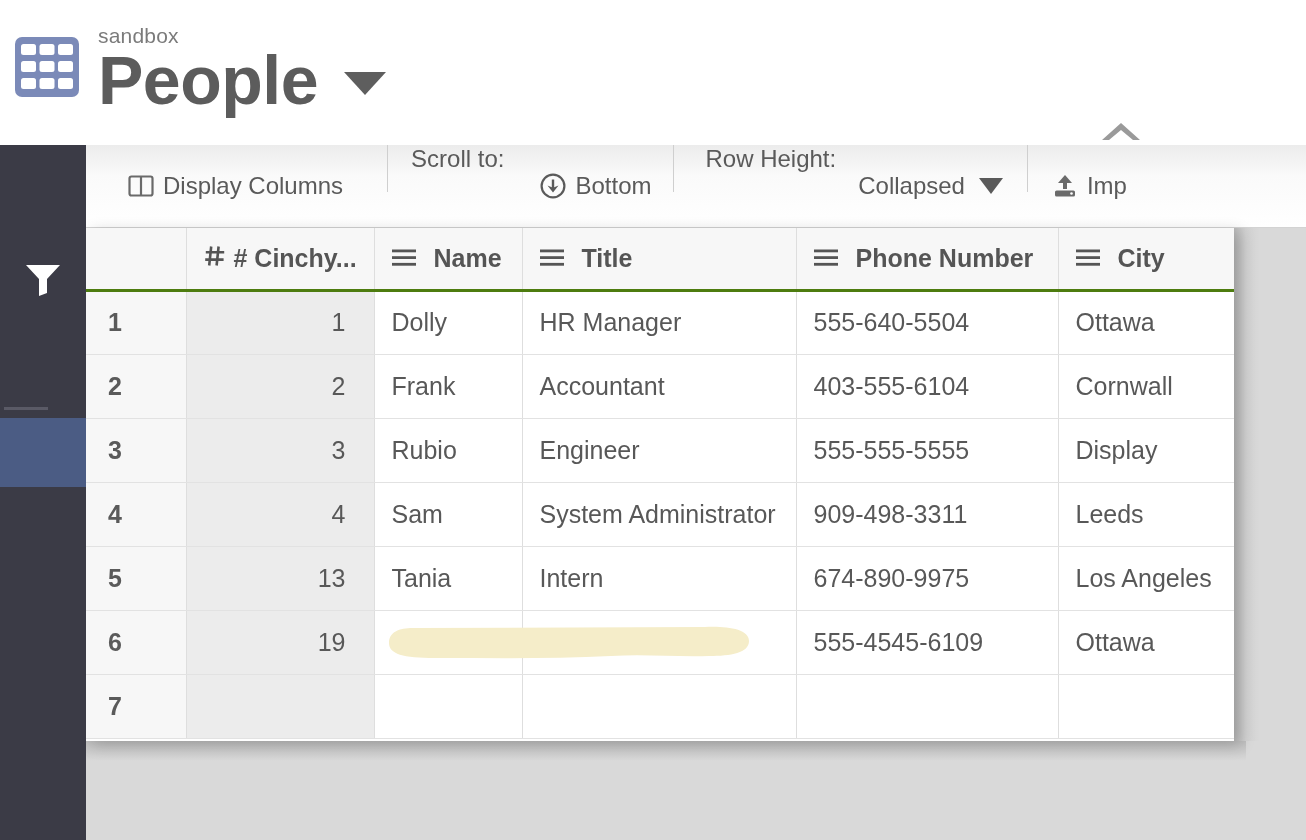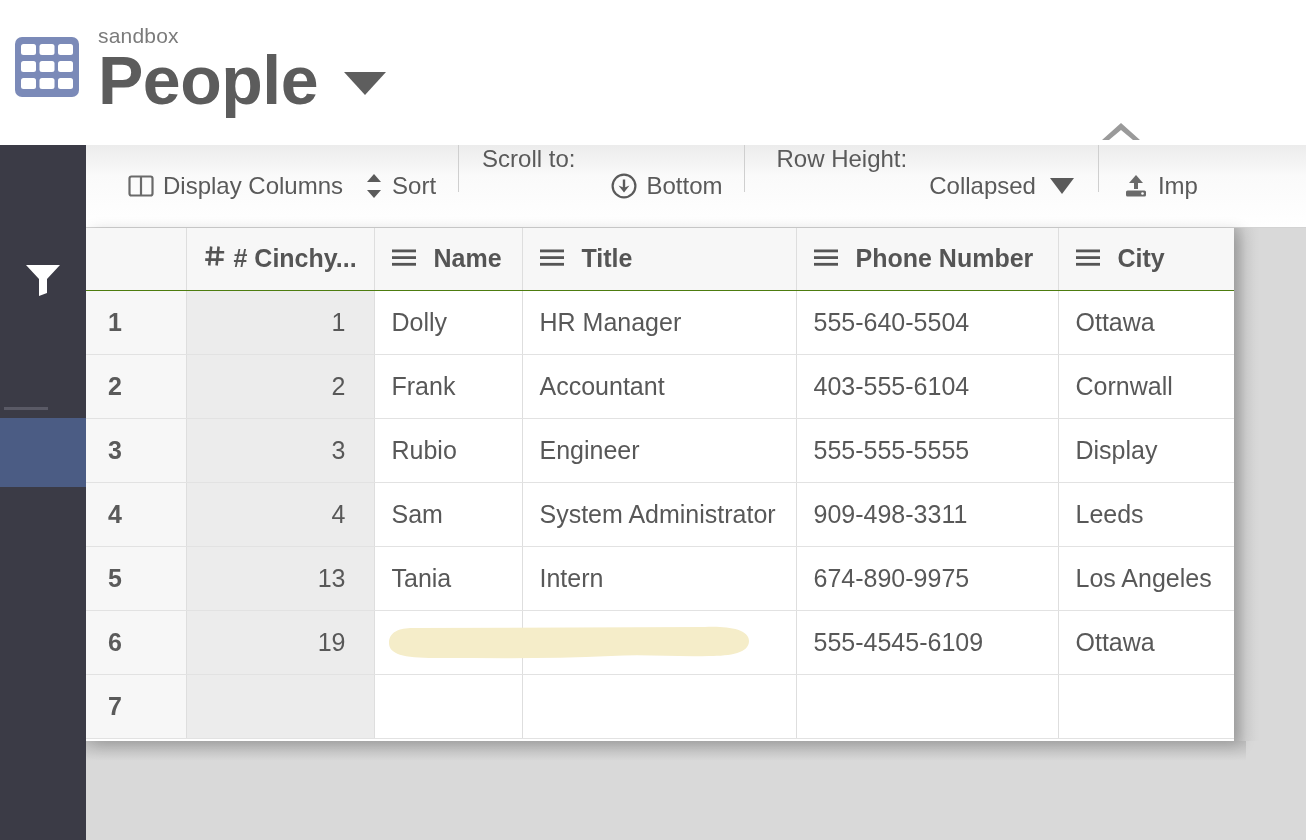--- a/index.html
+++ b/index.html
@@ -215,21 +215,21 @@
   table.grid col.c-id     { width: 188px; }
   table.grid col.c-name   { width: 148px; }
   table.grid col.c-title  { width: 274px; }
   table.grid col.c-phone  { width: 262px; }
   table.grid col.c-city   { width: 176px; }
 
   .grid thead th {
     height: 62px;
     background: #f7f7f7;
     border-right: 1px solid #dedede;
-    border-bottom: 1px solid #4d7c0f;
+    border-bottom: 3px solid #4d7c0f;
     font-size: 25px;
     font-weight: bold;
     color: #555555;
     text-align: left;
     padding: 0 0 0 17px;
     vertical-align: middle;
     white-space: nowrap;
     overflow: hidden;
     cursor: pointer;
   }
@@ -356,29 +356,20 @@
         <svg width="26" height="24" viewBox="0 0 26 24">
           <rect x="1.5" y="2.5" width="23" height="19" rx="2" fill="none" stroke="#6a6a6a" stroke-width="2.2"></rect>
           <line x1="13" y1="2.5" x2="13" y2="21.5" stroke="#6a6a6a" stroke-width="2.2"></line>
         </svg>
       </span>
       <span class="tb-label">Display Columns</span>
     </div>
 
     <div style="width:22px;flex:0 0 auto;"></div>
 
-    <div class="tb-item">
-      <span class="tb-icon">
-        <svg width="18" height="26" viewBox="0 0 18 26">
-          <path d="M9 1 L16 9 L2 9 Z" fill="#5a5a5a"></path>
-          <path d="M9 25 L2 17 L16 17 Z" fill="#5a5a5a"></path>
-        </svg>
-      </span>
-      <span class="tb-label">Sort</span>
-    </div>
 
     <div style="width:22px;flex:0 0 auto;"></div>
     <div class="tb-sep"></div>
     <div style="width:23px;flex:0 0 auto;"></div>
 
     <span class="tb-static">Scroll to:</span>
 
     <div style="width:16px;flex:0 0 auto;"></div>
 
 

